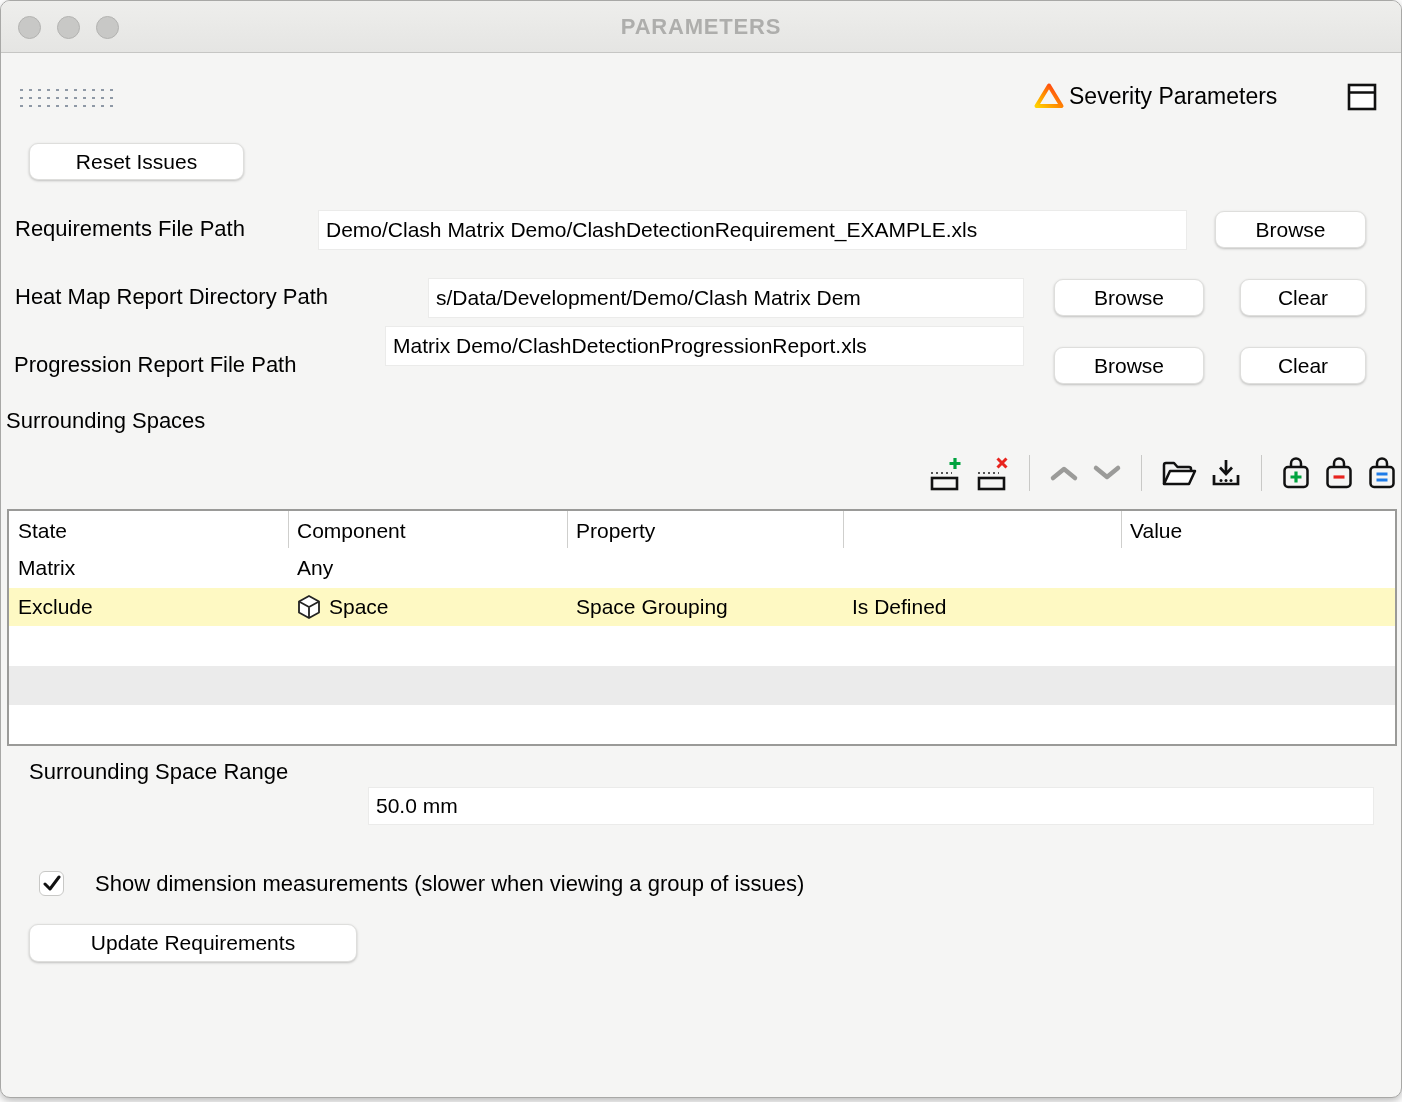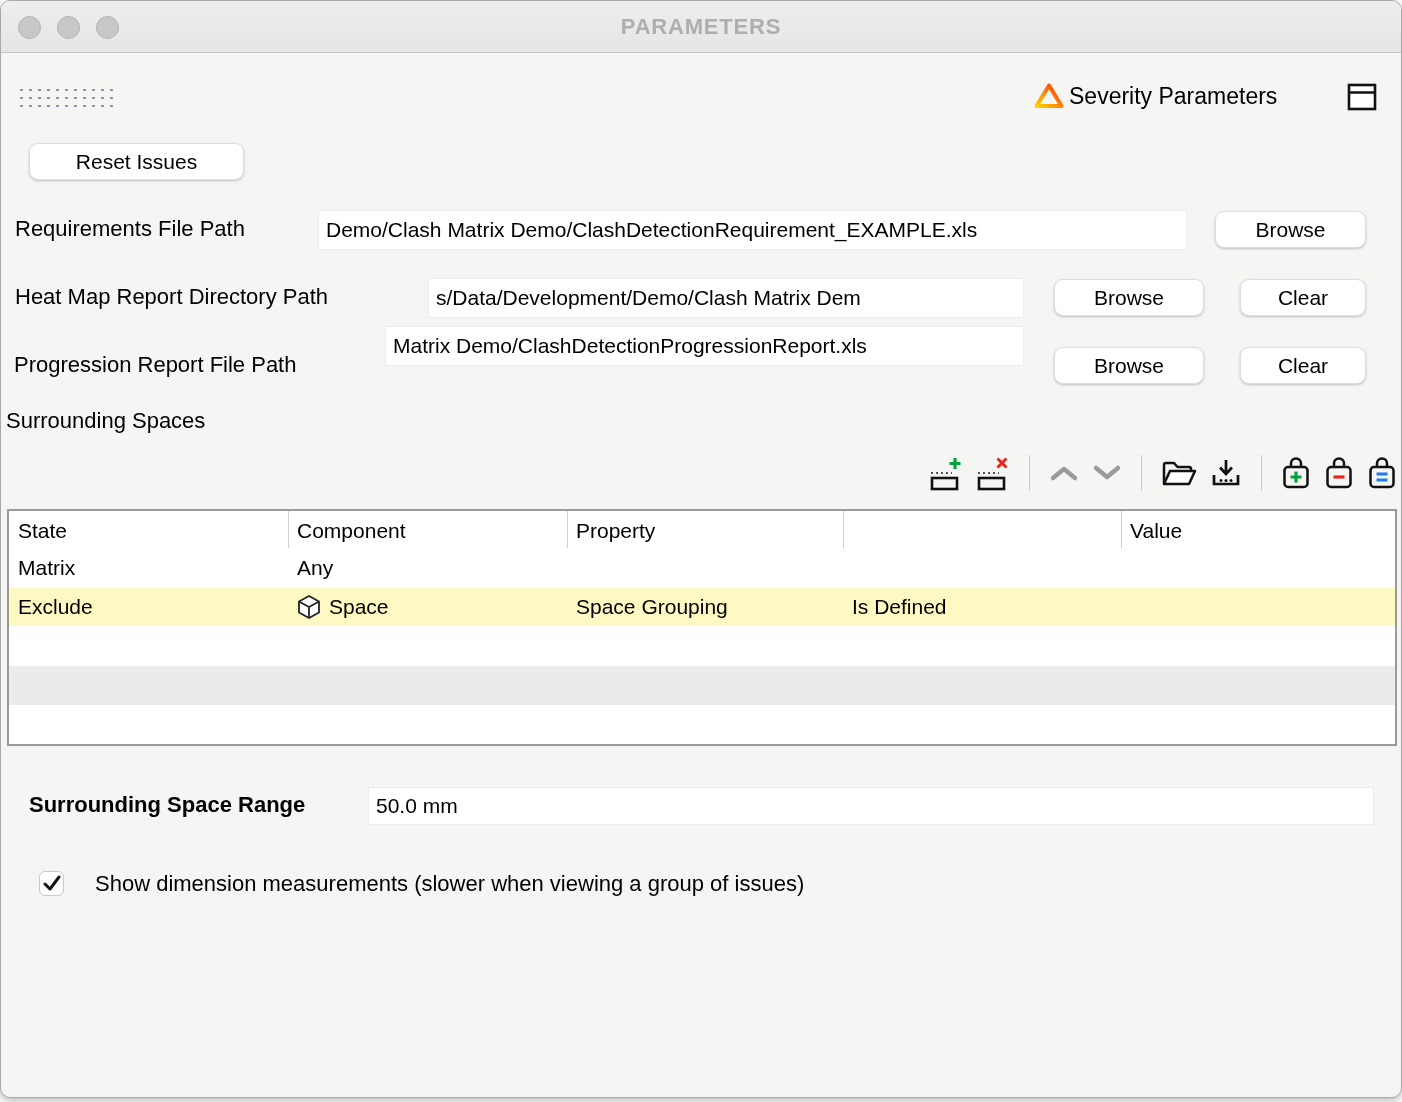--- a/index.html
+++ b/index.html
@@ -207,26 +207,27 @@
         <span>Space</span>
       </div>
       <div class="cell" style="left:558px; width:276px;">Space Grouping</div>
       <div class="cell" style="left:834px; width:278px;">Is Defined</div>
       <div class="cell" style="left:1112px; width:274px;"></div>
     </div>
 
     <div class="t-row" style="top:155px; height:39px; background:#ebebeb;"></div>
   </div>
 
-  <div class="lbl" style="left:28px; top:791px;font-weight:bold;">Surrounding Space Range</div>
+  <div class="lbl" style="left:28px; top:758px;">Surrounding Space Range</div>
   <div class="field" style="left:368px; top:787px; width:1004px; height:36px;">50.0 mm</div>
 
   <div class="checkbox">
     <span class="icon">
       <svg width="18" height="17" viewBox="0 0 18 17">
         <path d="M2,9 L7,14 L16,2" stroke="#111" stroke-width="3" fill="none" stroke-linecap="round" stroke-linejoin="round"></path>
       </svg>
     </span>
   </div>
   <div class="lbl" style="left:94px; top:870px;">Show dimension measurements (slower when viewing a group of issues)</div>
 
+  <div class="btn" style="left:28px; top:923px; width:328px; height:38px;">Update Requirements</div>
 
 </div>
 
 </body></html>

